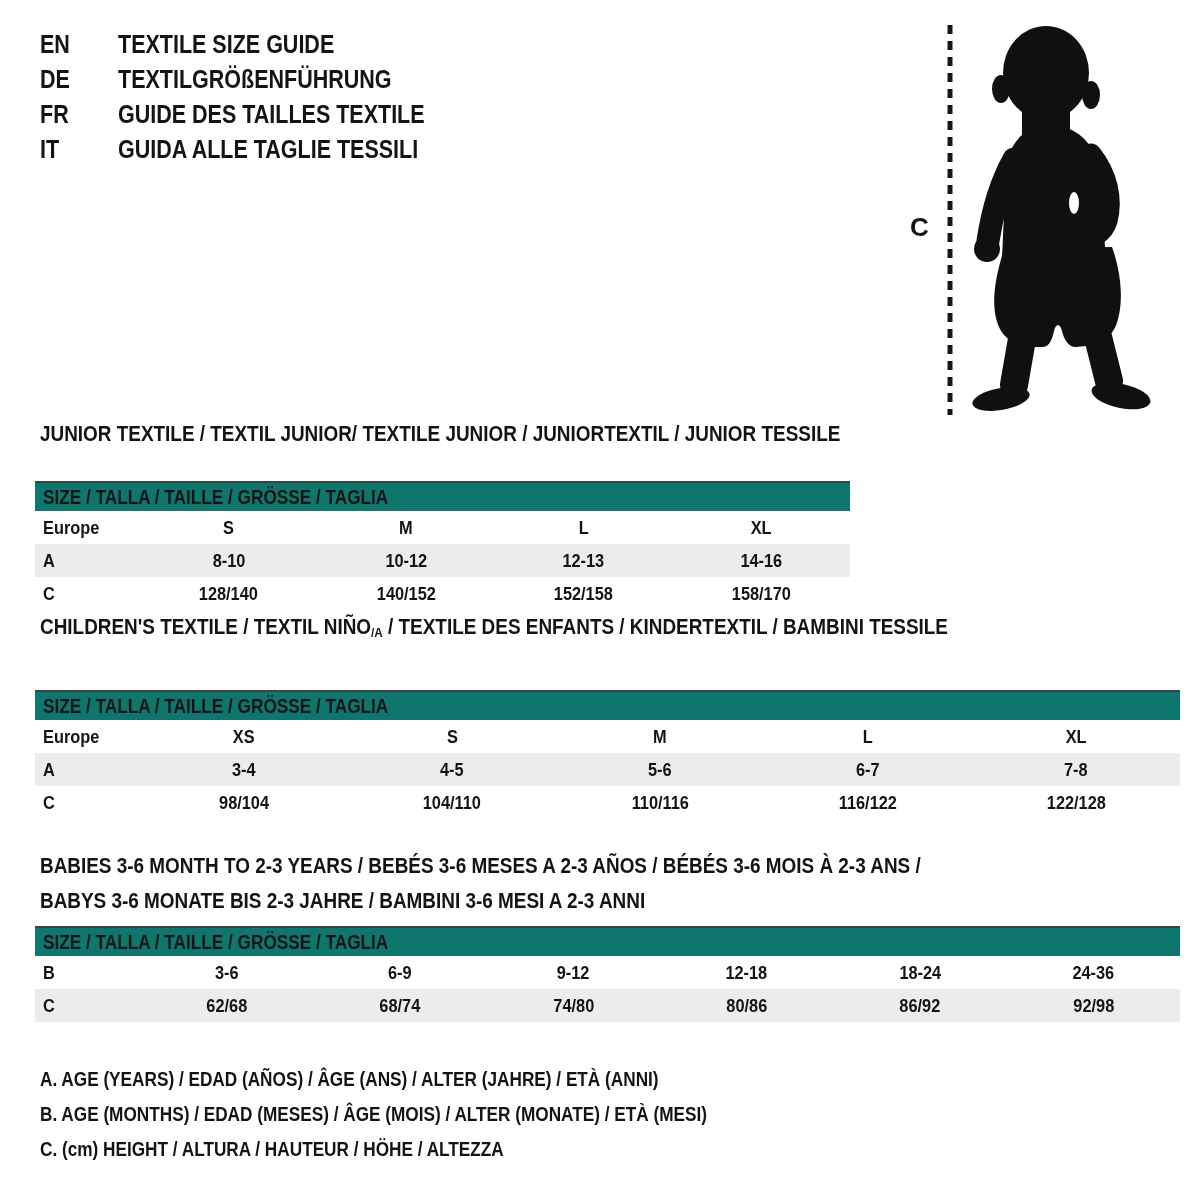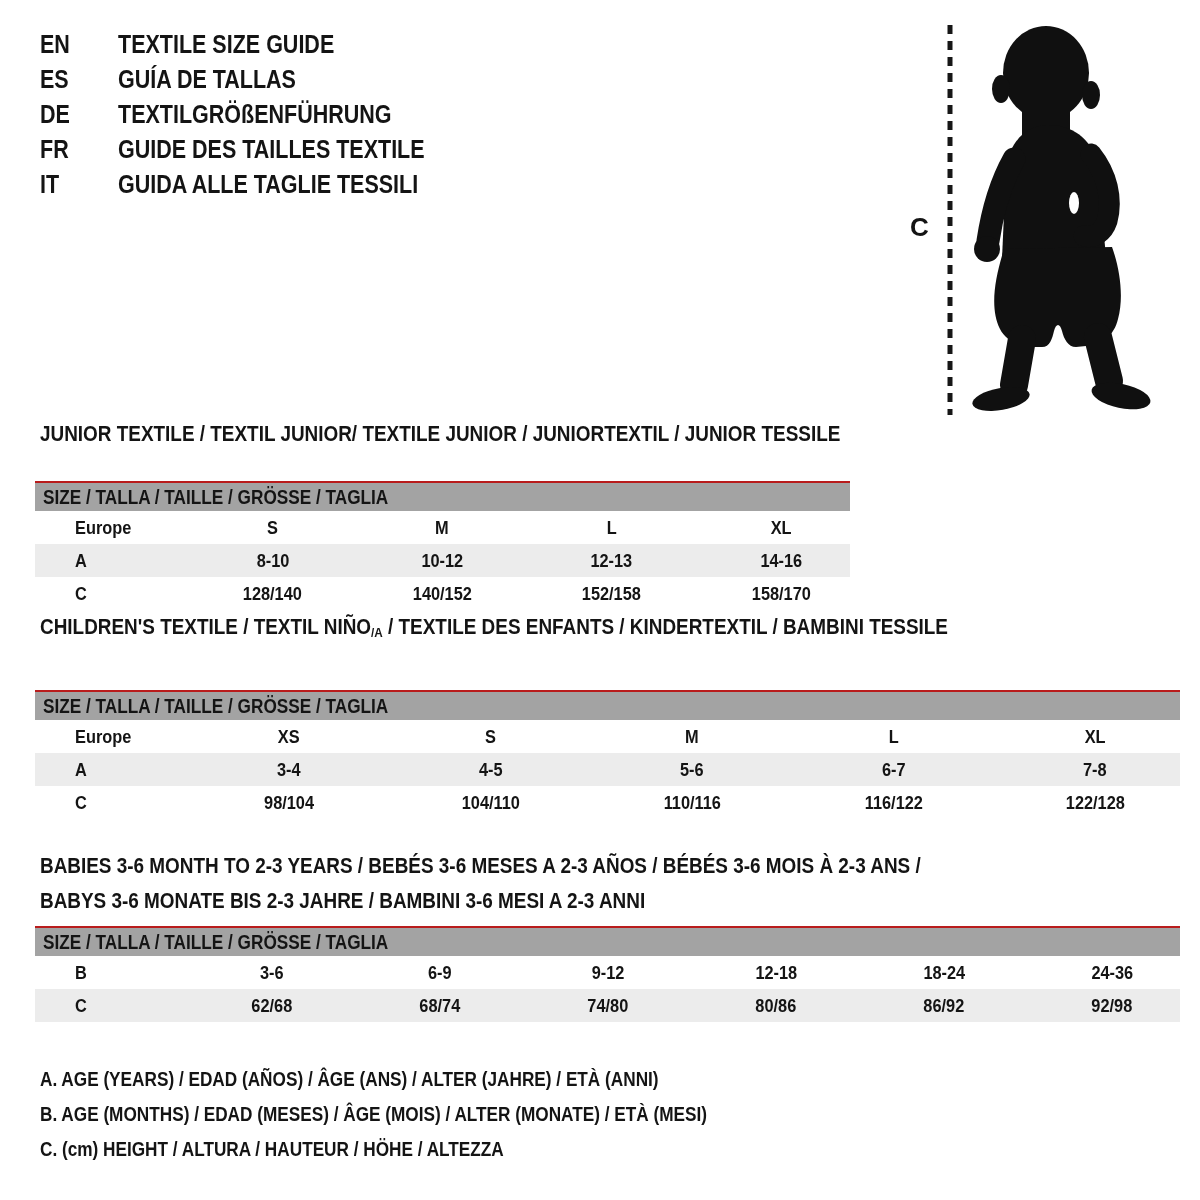--- a/index.html
+++ b/index.html
@@ -21,26 +21,26 @@
   .c-label { position:absolute; left:910px; top:212px; font-size:26px; font-weight:700; }
 
   
   .sec-title { position:absolute; font-size:22px; font-weight:700; line-height:28px; }
   .sec-title .sub { font-size:0.62em; vertical-align:-0.25em; }
   .two-line { line-height:35px; }
 
   
   .table { position:absolute; }
   .thead {
-    height:30px; background:#a3a3a3; border-top:2px solid #b91c1c;
+    height:30px; background:#0f766e; border-top:2px solid #404040;
     display:flex; align-items:center; padding-left:8px; font-size:20px;
   }
   .trow { height:33px; display:flex; align-items:center; font-size:19px; }
   .trow.shaded { background:#ececec; }
-  .tcell { flex:1; text-align:center;margin-left:32px; }
+  .tcell { flex:1; text-align:center; }
   .tcell.label { flex:0 0 105px; text-align:left; padding-left:8px; }
   .t-junior   { left:35px; top:481px; width:815px; }
   .t-children { left:35px; top:690px; width:1145px; }
   .t-babies   { left:35px; top:926px; width:1145px; }
   .title-junior   { left:40px; top:420px;text-align:center; }
   .title-children { left:40px; top:613px; }
   .title-babies   { left:40px; top:848px; }
 
   
   .legend { position:absolute; left:40px; top:1068px; }
@@ -48,24 +48,20 @@
 </style>
 </head>
 <body>
 
 <div class="canvas">
 
   <div class="lang-block">
     <div class="lang-row">
       <span class="lang-code"><span class="tx">EN</span></span>
       <span class="tx">TEXTILE SIZE GUIDE</span>
-    </div>
-    <div class="lang-row">
-      <span class="lang-code"><span class="tx">ES</span></span>
-      <span class="tx">GUÍA DE TALLAS</span>
     </div>
     <div class="lang-row">
       <span class="lang-code"><span class="tx">DE</span></span>
       <span class="tx">TEXTILGRÖßENFÜHRUNG</span>
     </div>
     <div class="lang-row">
       <span class="lang-code"><span class="tx">FR</span></span>
       <span class="tx">GUIDE DES TAILLES TEXTILE</span>
     </div>
     <div class="lang-row">

